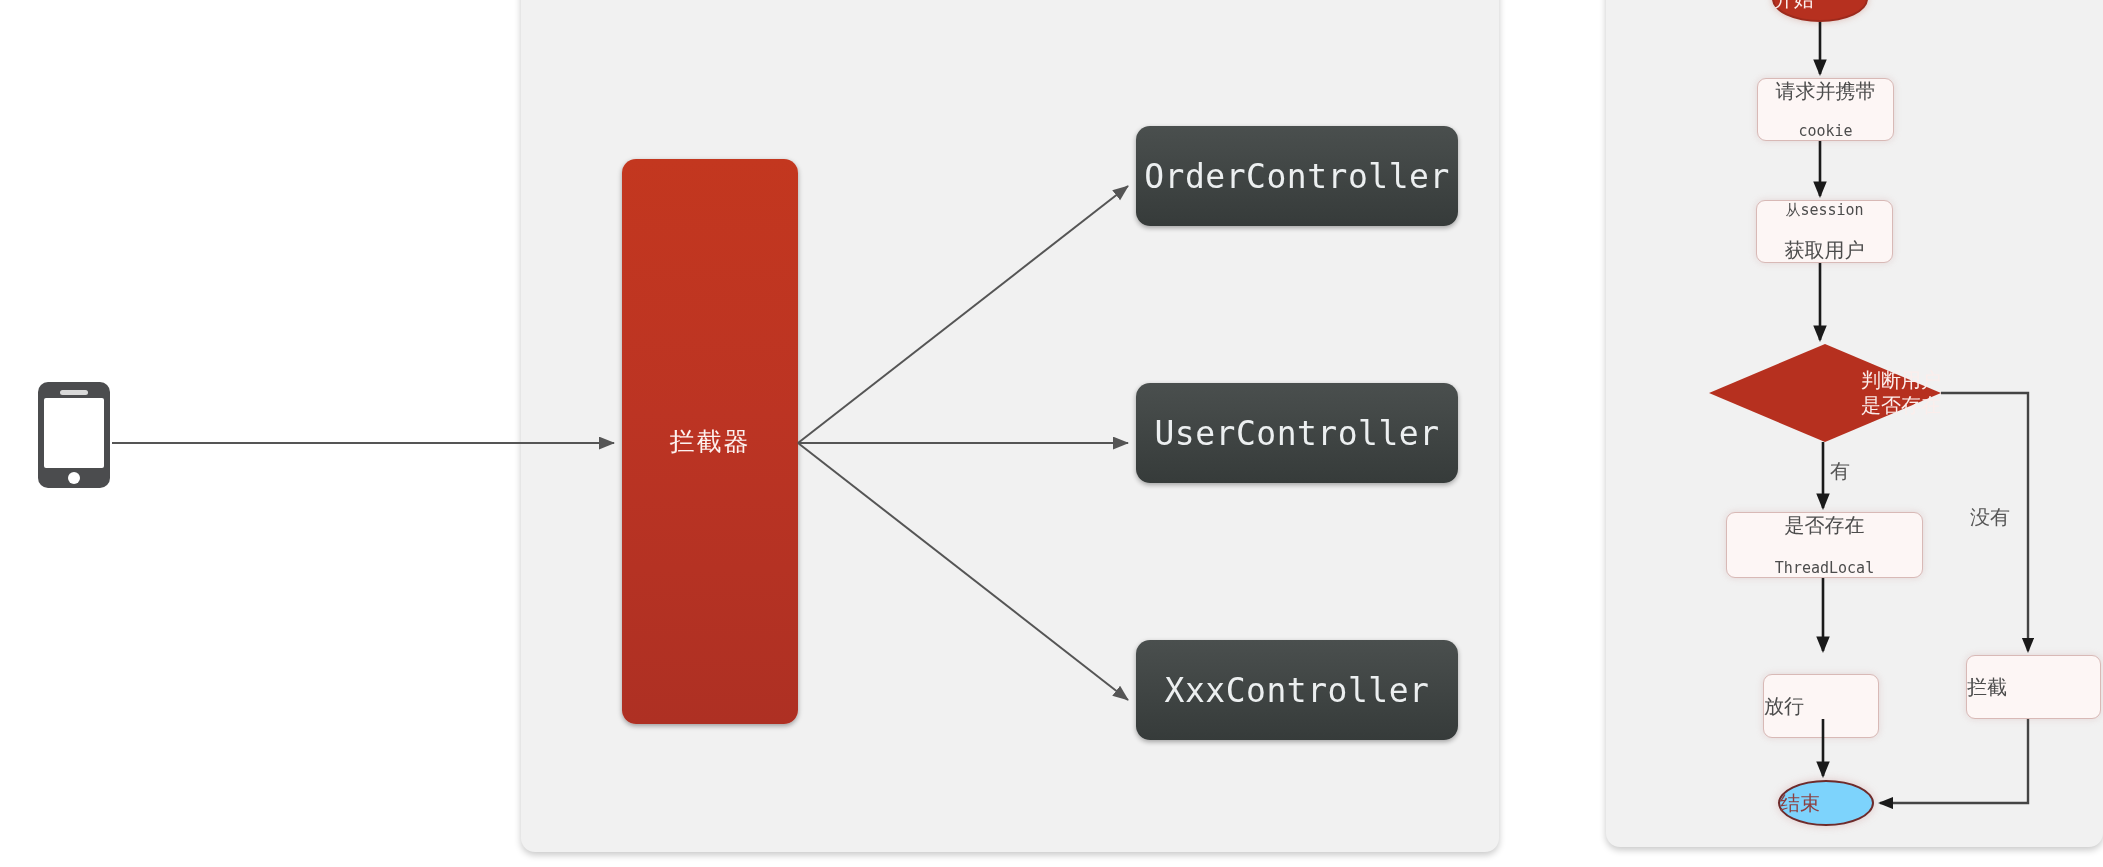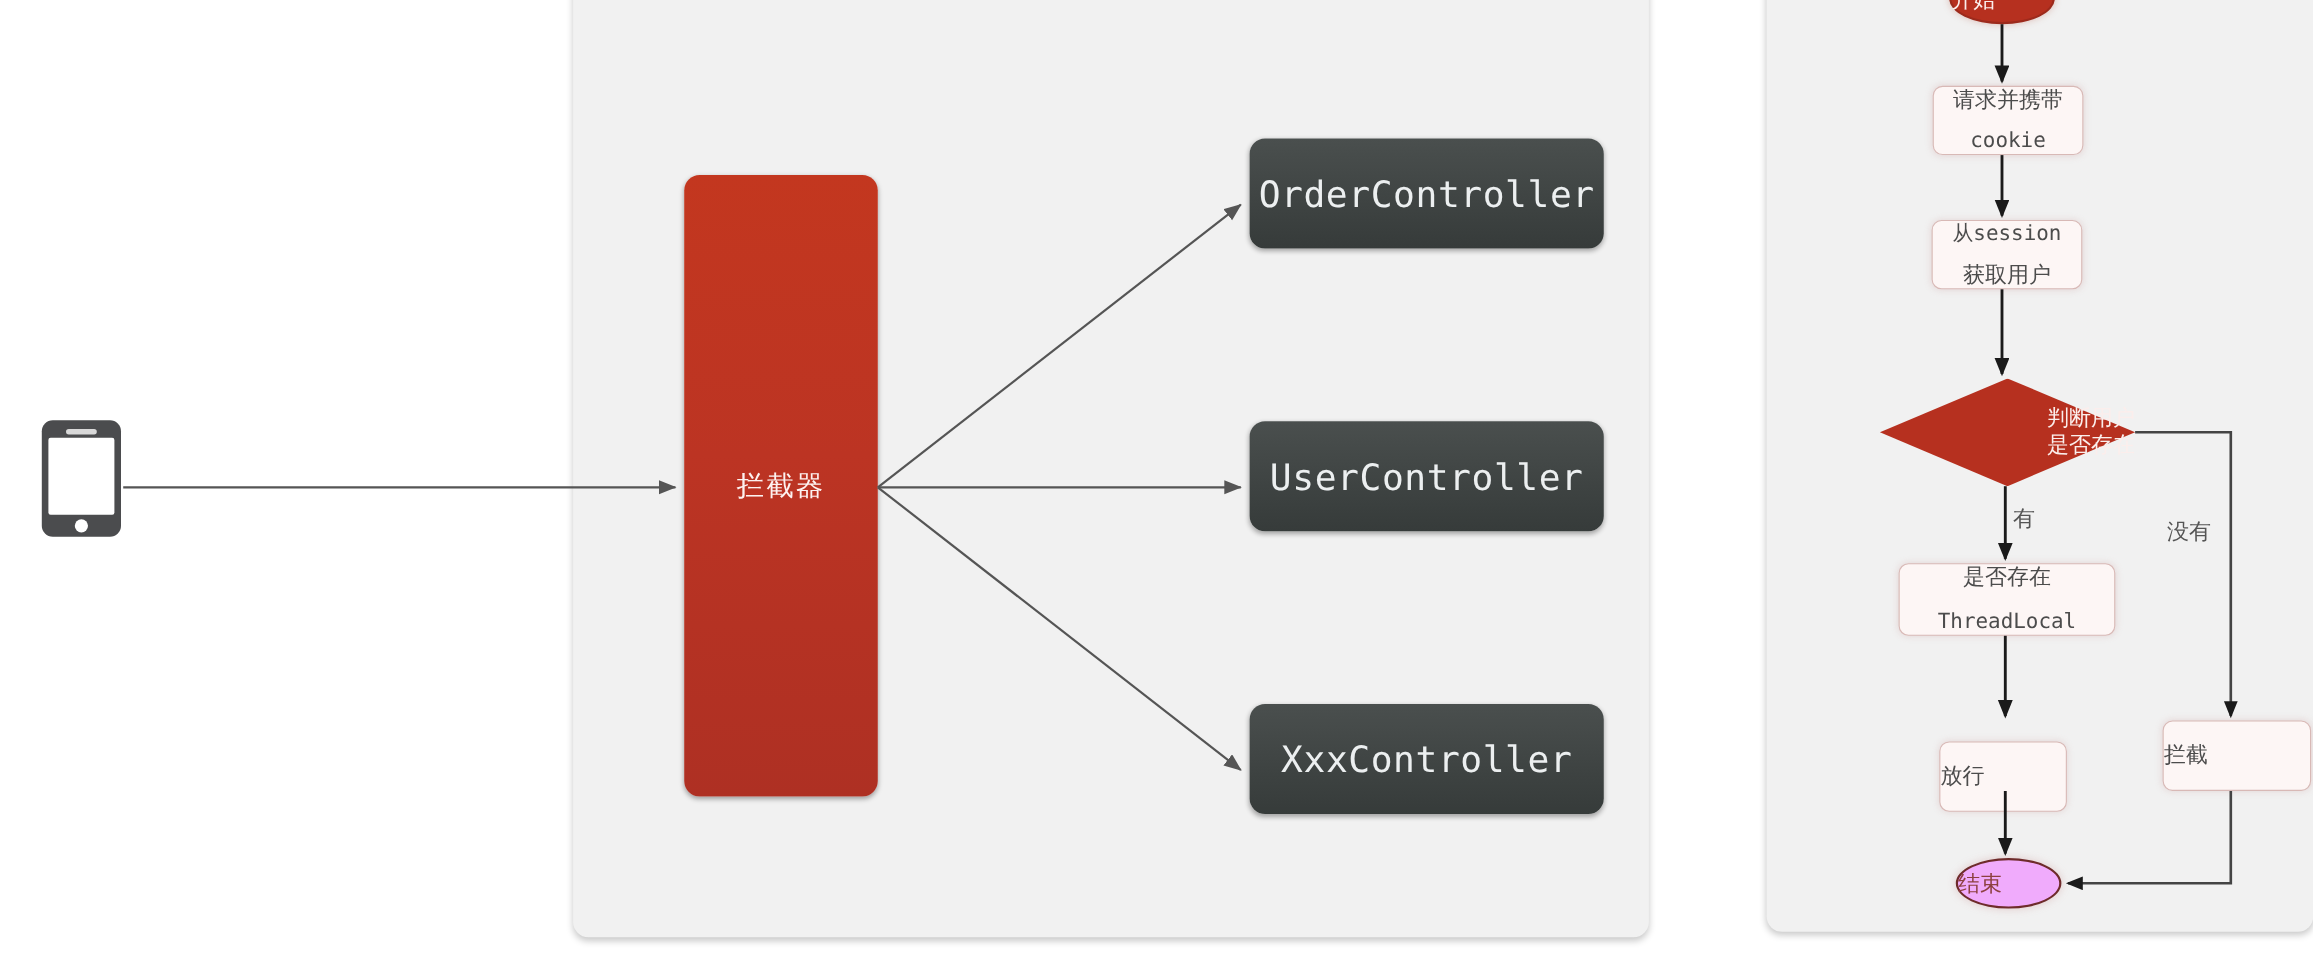--- a/index.html
+++ b/index.html
@@ -107,21 +107,21 @@
   }
   .fc-proc {
     background: #fdf6f5;
     border: 1.6px solid #d8b9b6;
     border-radius: 9px;
     color: #4c4c4c;
     font-size: 20px;
     line-height: 1.22;
     box-shadow: 0 0 7px rgba(200,150,150,0.30);
   }
-  .fc-proc .mono { font-family: "DejaVu Sans Mono","Liberation Mono",monospace; font-size: 19px; }
+  .fc-proc .mono { font-family: "DejaVu Sans Mono","Liberation Mono",monospace; font-size: 15px; }
   .fc-diamond-wrap {
     position: absolute;
     display: flex;
     align-items: center;
     justify-content: flex-end;
   }
   .fc-diamond-shape {
     position: absolute;
     left: 0; top: 0;
     width: 100%; height: 100%;
@@ -139,21 +139,21 @@
     border-radius: 50%;
     font-size: 20px;
   }
   #fc-start {
     background: #b6301f;
     border: 2px solid #9c2a1c;
     color: #fbeeec;
     box-shadow: 0 0 7px rgba(180,90,70,0.35);
   }
   #fc-end {
-    background: #f0abfc;
+    background: #7dd3fc;
     border: 2.2px solid #6e2b2b;
     color: #8d4040;
     box-shadow: 0 0 8px rgba(200,140,140,0.40);
   }
 
   
   .edge-label {
     position: absolute;
     color: #555555;
     font-size: 20px;
@@ -228,21 +228,21 @@
 
   <div class="fc-node fc-proc" style="left:1966px; top:655px; width:135px; height:64px;">
     <span>拦截</span>
   </div>
 
   <div id="fc-end" class="fc-node fc-term" style="left:1778px; top:780px; width:96px; height:46px;">
     <span>结束</span>
   </div>
 
   <div class="edge-label" style="left:1830px; top:458px;">有</div>
-  <div class="edge-label" style="left:1970px; top:470px;">没有</div>
+  <div class="edge-label" style="left:1970px; top:504px;">没有</div>
 
   <svg id="edges" viewBox="0 0 2103 867">
     <defs>
       <marker id="ah-gray" markerWidth="9" markerHeight="9" refX="7.5" refY="3.2" orient="auto" markerUnits="strokeWidth">
         <path d="M0,0 L8,3.2 L0,6.4 z" fill="#555555"></path>
       </marker>
       <marker id="ah-dark" markerWidth="7" markerHeight="7" refX="5.6" refY="2.6" orient="auto" markerUnits="strokeWidth">
         <path d="M0,0 L6.4,2.6 L0,5.2 z" fill="#1a1a1a"></path>
       </marker>
     </defs>

